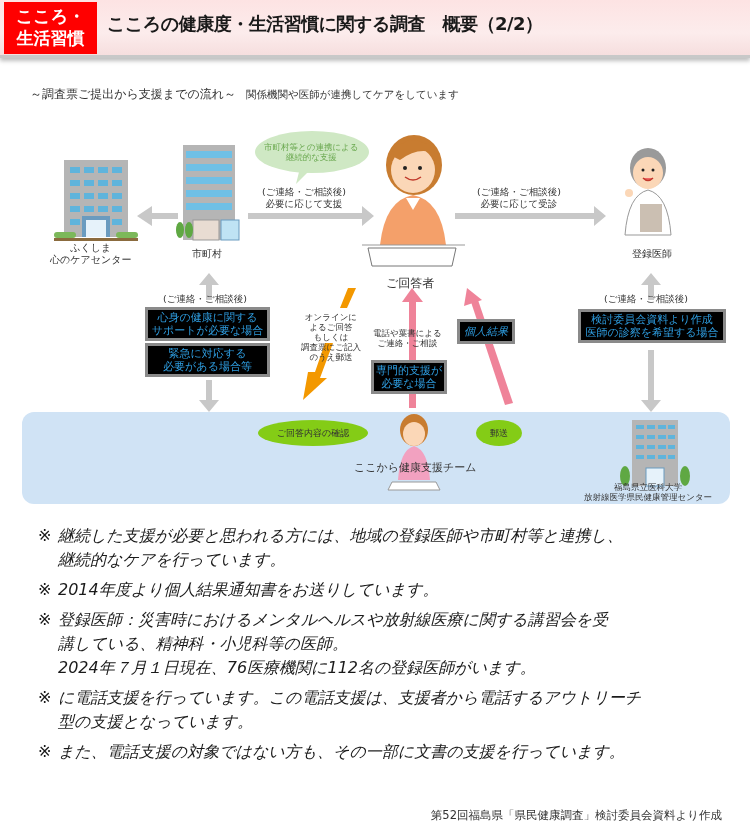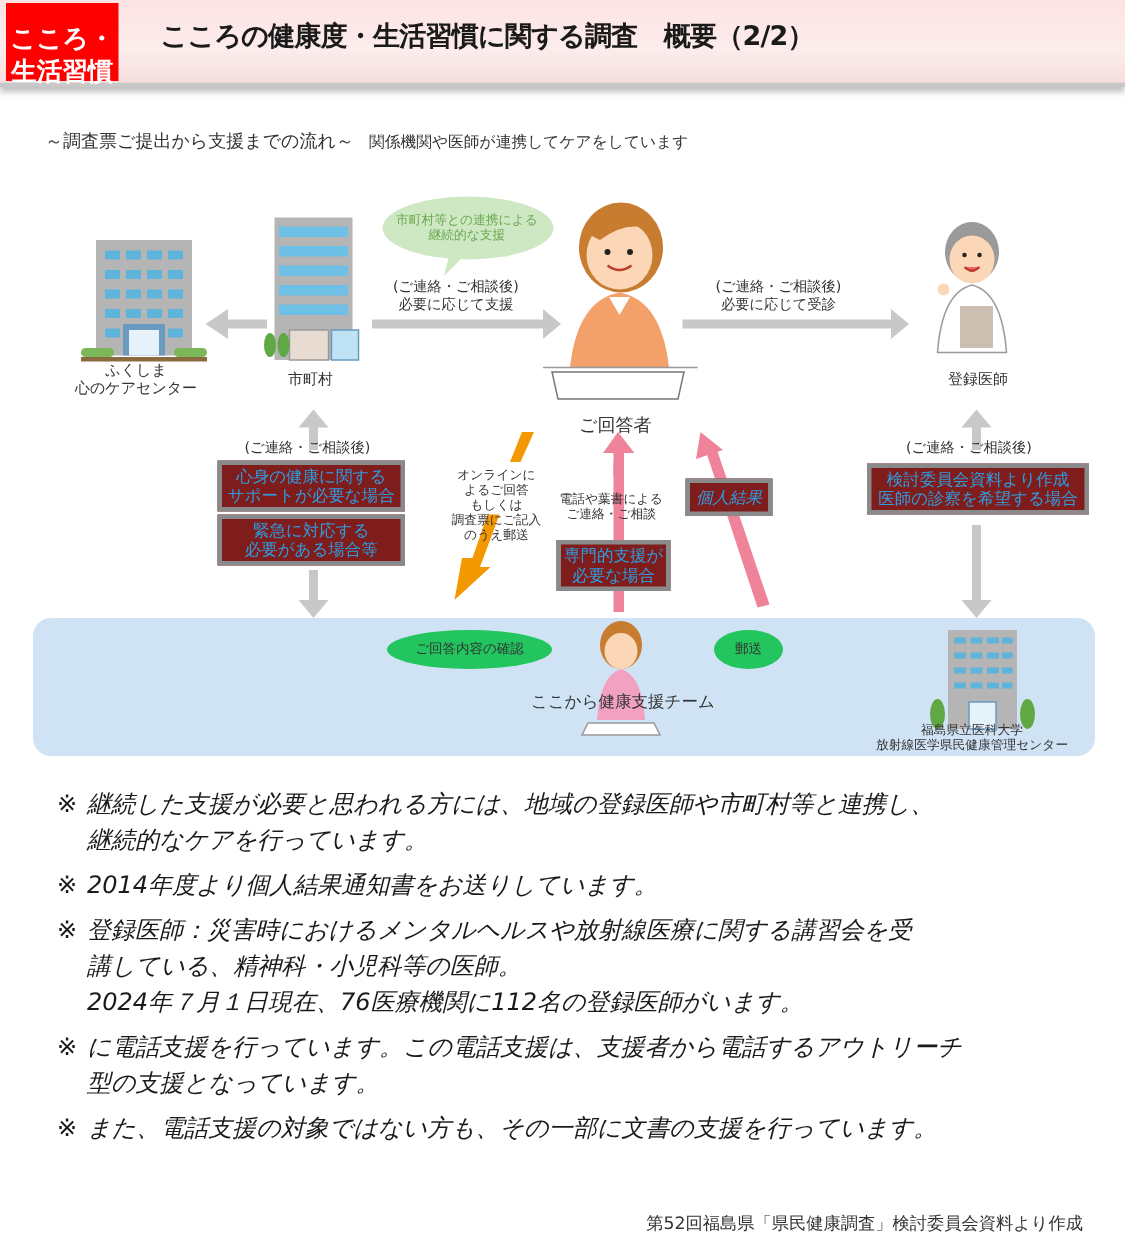--- a/index.html
+++ b/index.html
@@ -1,27 +1,27 @@
 <!DOCTYPE html>
 <html><head>
 <meta charset="utf-8">
 <style>
   * { box-sizing: border-box; margin: 0; padding: 0; }
   body { width: 750px; height: 833px; background: #ffffff; font-family: "DejaVu Sans", "Liberation Sans", sans-serif; color: #222; position: relative; overflow: hidden; }
   .header { position: absolute; left: 0; top: 0; width: 750px; height: 58px; background: linear-gradient(180deg, #fde3e3 0%, #fcecec 60%, #f6dede 100%); border-bottom: 3px solid #c8c8c8; box-shadow: 0 3px 4px rgba(0,0,0,0.25); }
-  .badge { position: absolute; left: 4px; top: 2px; width: 75px; height: 52px; background: #ff0000; color: #fff; font-weight: bold; font-size: 17px; line-height: 22px; text-align: center; padding-top: 13px; }
+  .badge { position: absolute; left: 4px; top: 2px; width: 93px; height: 52px; background: #ff0000; color: #fff; font-weight: bold; font-size: 17px; line-height: 22px; text-align: center; padding-top: 3px; }
   .title { position: absolute; left: 107px; top: 12px; font-size: 18px; font-weight: bold; color: #1a1a1a; white-space: nowrap; letter-spacing: -0.5px; }
   .subtitle { position: absolute; left: 30px; top: 86px; font-size: 12px; color: #333; white-space: nowrap; }
   .subtitle .sub2 { font-size: 10.5px; margin-left: 10px; }
   .abs { position: absolute; }
   .lbl { position: absolute; font-size: 10px; color: #333; text-align: center; white-space: nowrap; line-height: 12px; }
   .lbl-sm { font-size: 8.5px; line-height: 10px; }
-  .box { position: absolute; border: 3px solid #8a8a8a; background: #7f1d1d; color: #2e9de0; font-size: 11px; line-height: 13px; text-align: center; white-space: nowrap; padding: 1px 2px; }
+  .box { position: absolute; border: 3px solid #8a8a8a; background: #000000; color: #2e9de0; font-size: 11px; line-height: 13px; text-align: center; white-space: nowrap; padding: 1px 2px; }
   .team-panel { position: absolute; left: 22px; top: 412px; width: 708px; height: 92px; background: #d0e3f5; border-radius: 12px; }
-  .ellipse { position: absolute; background: #22c55e; border-radius: 50%; font-size: 9px; color: #333; text-align: center; white-space: nowrap; }
+  .ellipse { position: absolute; background: #84cc16; border-radius: 50%; font-size: 9px; color: #333; text-align: center; white-space: nowrap; }
   .notes { position: absolute; left: 38px; top: 524px; width: 700px; font-size: 16px; color: #1a1a1a; line-height: 24px; }
   .note { position: relative; padding-left: 20px; margin-bottom: 6px; }
   .note .mark { position: absolute; left: 0; top: 0; }
   .note span.line { display: block; white-space: nowrap; font-style: italic; }
   .footer { position: absolute; right: 28px; top: 808px; font-size: 11.5px; color: #333; white-space: nowrap; }
 </style>
 </head>
 <body>
 
 <div class="header">

